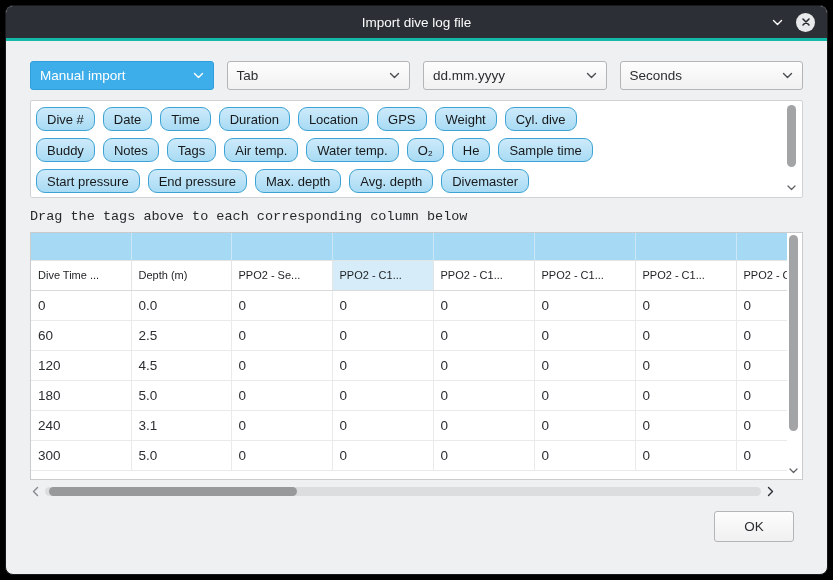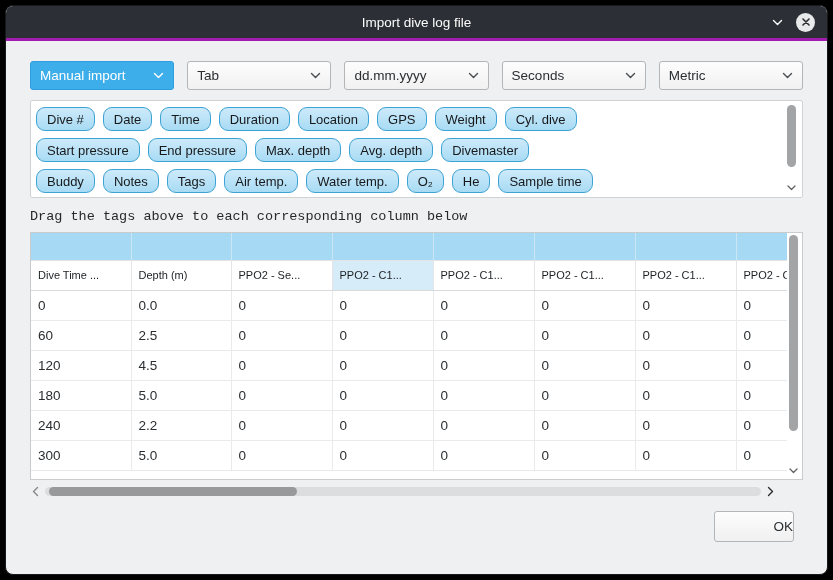--- a/index.html
+++ b/index.html
@@ -15,21 +15,21 @@
     background: #eff0f1;
     border: 1px solid #17191b;
     border-radius: 8px;
     overflow: hidden;
     display: flex; flex-direction: column;
   }
   
   .titlebar {
     height: 35px; flex: none;
     background: #2c3036;
-    border-bottom: 3px solid #a21caf;
+    border-bottom: 3px solid #14b8a6;
     display: flex; align-items: center; justify-content: center;
     position: relative;
   }
   .titlebar .title { color: #fcfcfc; font-size: 13.5px; }
   .titlebar-icons {
     position: absolute; right: 12px; top: 0; bottom: 0;
     display: flex; align-items: center; gap: 13px;
   }
   .shade-icon { color: #fcfcfc; display: flex; align-items: center; cursor: default; }
   .close-btn {
@@ -132,21 +132,20 @@
   .footer {
     margin-top: 13px; flex: none;
     display: flex; justify-content: flex-end; gap: 10px; padding-right: 9px;
   }
   .btn {
     min-width: 80px; height: 31px;
     border: 1px solid #b3b5b7; border-radius: 3px;
     background: linear-gradient(#fdfdfd, #f0f0f1);
     font-size: 13.5px; color: #2b2e31;
     font-family: inherit;
-    text-align: right;
   }
   .btn.cancel { min-width: 88px; }
 </style>
 </head>
 <body>
 
 <div class="window">
   <div class="titlebar">
     <span class="title">Import dive log file</span>
     <div class="titlebar-icons">
@@ -191,60 +190,52 @@
           </span>
         </div>
         <div class="combo">
           <span class="combo-text">Seconds</span>
           <span class="combo-arrow">
             <svg width="11" height="7" viewBox="0 0 11 7">
               <path d="M1.5 1.5 L5.5 5.5 L9.5 1.5" fill="none" stroke="currentColor" stroke-width="1.4" stroke-linecap="round" stroke-linejoin="round"></path>
             </svg>
           </span>
         </div>
-        <div class="combo">
-          <span class="combo-text">Metric</span>
-          <span class="combo-arrow">
-            <svg width="11" height="7" viewBox="0 0 11 7">
-              <path d="M1.5 1.5 L5.5 5.5 L9.5 1.5" fill="none" stroke="currentColor" stroke-width="1.4" stroke-linecap="round" stroke-linejoin="round"></path>
-            </svg>
-          </span>
-        </div>
       </div>
 
     <div class="tags-panel">
       <div id="tags-wrap">
           <div class="tag-row">
             <span class="tag">Dive #</span>
             <span class="tag">Date</span>
             <span class="tag">Time</span>
             <span class="tag">Duration</span>
             <span class="tag">Location</span>
             <span class="tag">GPS</span>
             <span class="tag">Weight</span>
             <span class="tag">Cyl. dive</span>
           </div>
           <div class="tag-row">
-            <span class="tag">Start pressure</span>
-            <span class="tag">End pressure</span>
-            <span class="tag">Max. depth</span>
-            <span class="tag">Avg. depth</span>
-            <span class="tag">Divemaster</span>
-          </div>
-          <div class="tag-row">
             <span class="tag">Buddy</span>
             <span class="tag">Notes</span>
             <span class="tag">Tags</span>
             <span class="tag">Air temp.</span>
             <span class="tag">Water temp.</span>
             <span class="tag">O₂</span>
             <span class="tag">He</span>
             <span class="tag">Sample time</span>
           </div>
           <div class="tag-row">
+            <span class="tag">Start pressure</span>
+            <span class="tag">End pressure</span>
+            <span class="tag">Max. depth</span>
+            <span class="tag">Avg. depth</span>
+            <span class="tag">Divemaster</span>
+          </div>
+          <div class="tag-row">
             <span class="tag">Sample depth</span>
             <span class="tag">Sample temp.</span>
             <span class="tag">Sample pO₂</span>
             <span class="tag">Sample CNS</span>
           </div>
         </div>
       <div class="vscroll">
         <div class="vtrack">
           <div class="vhandle"></div>
         </div>
@@ -329,21 +320,21 @@
                 <td>5.0</td>
                 <td>0</td>
                 <td>0</td>
                 <td>0</td>
                 <td>0</td>
                 <td>0</td>
                 <td>0</td>
               </tr>
               <tr>
                 <td>240</td>
-                <td>2.2</td>
+                <td>3.1</td>
                 <td>0</td>
                 <td>0</td>
                 <td>0</td>
                 <td>0</td>
                 <td>0</td>
                 <td>0</td>
               </tr>
               <tr>
                 <td>300</td>
                 <td>5.0</td>

